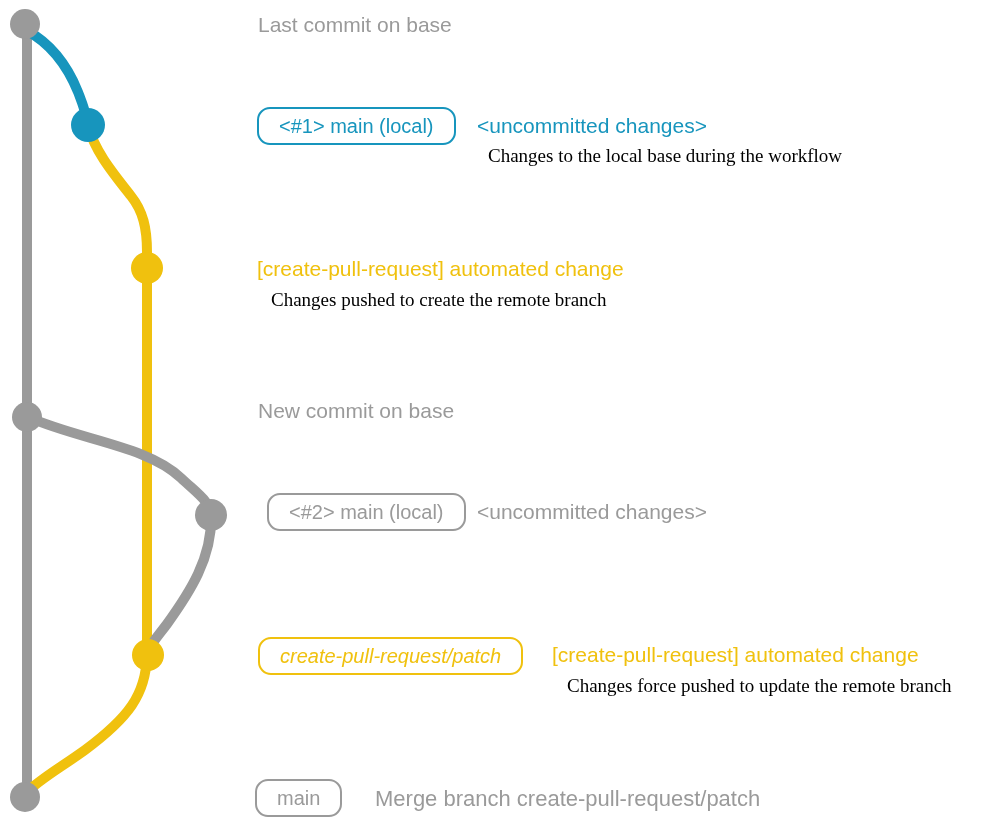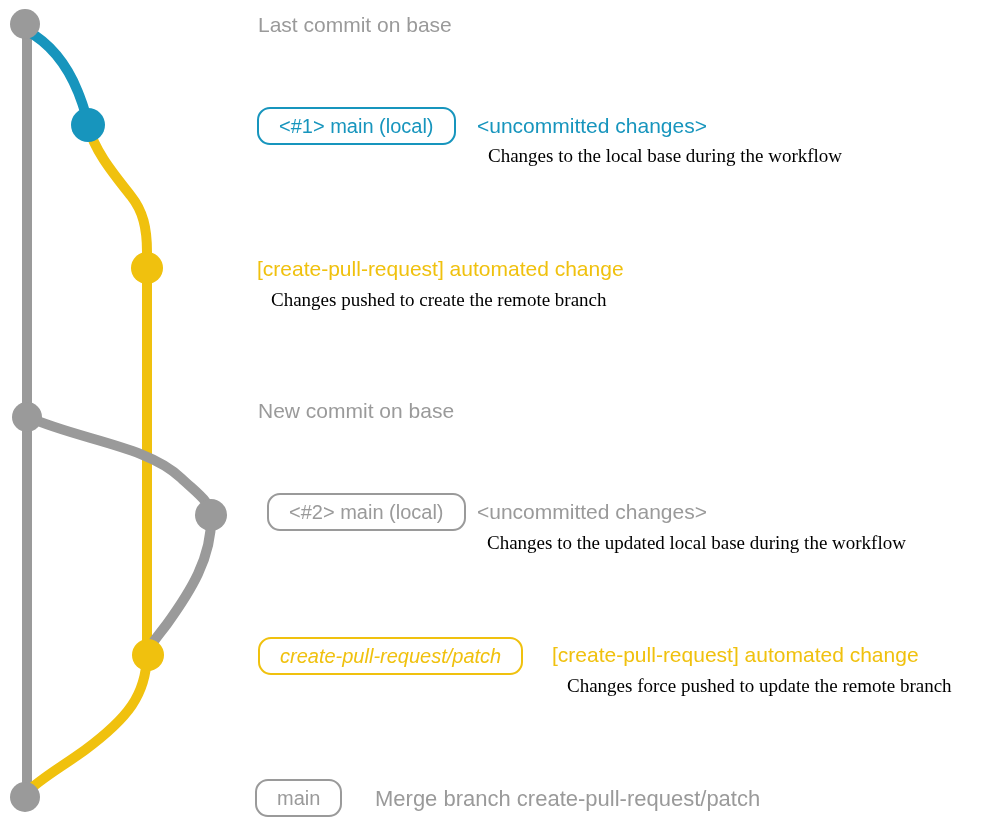--- a/index.html
+++ b/index.html
@@ -77,21 +77,20 @@
 
   <div class="abs title yellow" style="left:257px;top:257px;">[create-pull-request] automated change</div>
   <div class="abs note" style="left:258px;top:399px;">New commit on base</div>
 
   <div class="abs desc" style="left:271px;top:289px;">Changes pushed to create the remote branch</div>
 
   <div class="abs" style="left:255px;top:493px;margin-left:12px;">
     <span class="pill gray">&lt;#2&gt; main (local)</span>
   </div>
   <div class="abs title gray" style="left:477px;top:500px;">&lt;uncommitted changes&gt;</div>
-  <div class="abs desc" style="left:487px;top:532px;">Changes to the updated local base during the workflow</div>
 
   <div class="abs" style="left:258px;top:637px;font-style:italic;">
     <span class="pill yellow">create-pull-request/patch</span>
   </div>
   <div class="abs title yellow" style="left:552px;top:643px;">[create-pull-request] automated change</div>
   <div class="abs desc" style="left:567px;top:675px;">Changes force pushed to update the remote branch</div>
 
   <div class="abs" style="left:255px;top:779px;">
     <span class="pill gray">main</span>
   </div>

